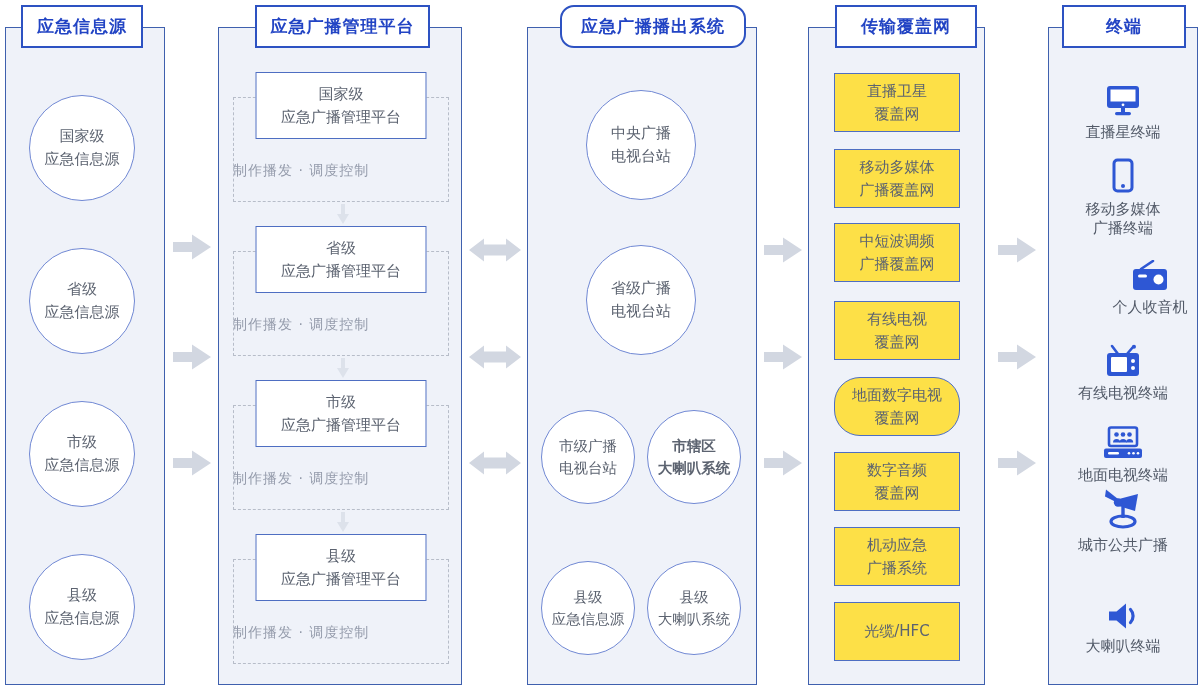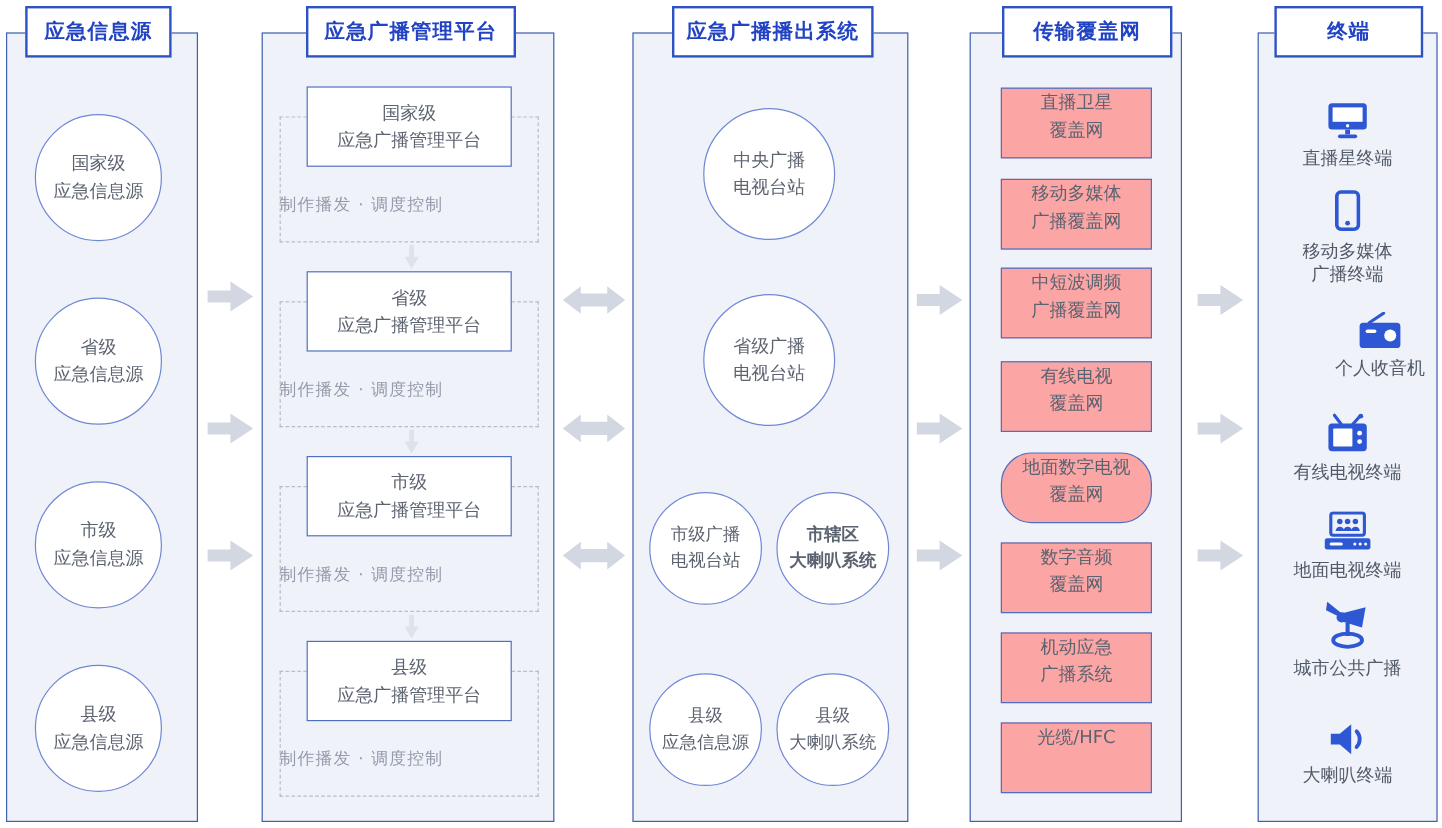--- a/index.html
+++ b/index.html
@@ -29,23 +29,23 @@
   .mgmt-box {
     position:absolute; top:0; left:50%; transform:translateX(-50%);
     width:171px; height:67px; z-index:2; background:#fff; border:1.5px solid var(--box-border);
     color:var(--node-text); font-size:15px; line-height:23px;
     display:flex; flex-direction:column; align-items:center; justify-content:center; text-align:center;
   }
   .mgmt-caption { position:absolute; left:0; width:100%; top:90px; text-align:left; color:var(--caption-text); font-size:14px; letter-spacing:1px; }
 
   .net-box {
     position:absolute; width:126px; height:59px; z-index:2;
-    background:#fca5a5; border:1.5px solid var(--box-border);
+    background:#fde047; border:1.5px solid var(--box-border);
     color:var(--node-text); font-size:15px; line-height:23px;
-    display:flex; flex-direction:column; align-items:center; text-align:center;
+    display:flex; flex-direction:column; align-items:center; justify-content:center; text-align:center;
   }
 
   .term-item { position:absolute; left:1048px; width:150px; display:flex; flex-direction:column; align-items:center; gap:7px; z-index:2; }
   .term-icon { color:var(--icon); display:flex; align-items:center; justify-content:center; }
   .term-label { color:var(--terminal-text); font-size:15px; line-height:19px; display:flex; flex-direction:column; align-items:center; text-align:center; }
 
   .arrow { position:absolute; z-index:3; color:var(--arrow); }
   .arrow-down { position:absolute; z-index:3; color:var(--arrow-light); }
   svg { display:block; }
 </style>
@@ -162,21 +162,21 @@
       </svg>
   </div>
   <div class="arrow" style="left:468px;top:448px;">
     <svg width="54" height="30" viewBox="0 0 54 30">
         <path d="M1 15 L16 3.5 V9.5 H38 V3.5 L53 15 L38 26.5 V20.5 H16 V26.5 Z" fill="currentColor"></path>
       </svg>
   </div>
 
   <section>
     <div class="panel" style="left:527px;width:230px;"></div>
-    <div class="col-header" style="left:560px;width:168px;">
+    <div class="col-header" style="left:560px;width:186px;border-radius:14px;">
       <span>应急广播播出系统</span>
     </div>
     <div class="circle" style="left:586px;top:90px;width:110px;height:110px;">
       <span>中央广播</span>
       <span>电视台站</span>
     </div>
     <div class="circle" style="left:586px;top:245px;width:110px;height:110px;">
       <span>省级广播</span>
       <span>电视台站</span>
     </div>
@@ -355,21 +355,21 @@
           <circle cx="30.5" cy="27.3" r="1.3" fill="#fff"></circle>
           <circle cx="35" cy="27.3" r="1.3" fill="#fff"></circle>
         </svg>
       </span>
       <span class="term-label">
         <span>地面电视终端</span>
         <span></span>
       </span>
     </div>
 
-    <div class="term-item" style="top:500px;">
+    <div class="term-item" style="top:488px;">
       <span class="term-icon">
         <svg width="38" height="41" viewBox="0 0 38 41">
           <g fill="currentColor">
             <path d="M14 11 L2 1.5 L1 8.5 L12 14 Z"></path>
             <path d="M13 11.5 L34 6 L31 23 L13 17.5 Z"></path>
             <circle cx="14" cy="14.5" r="4.2"></circle>
             <rect x="17.3" y="19" width="3.4" height="11"></rect>
           </g>
           <ellipse cx="19" cy="33.5" rx="12" ry="5.5" fill="none" stroke="currentColor" stroke-width="3.2"></ellipse>
         </svg>

